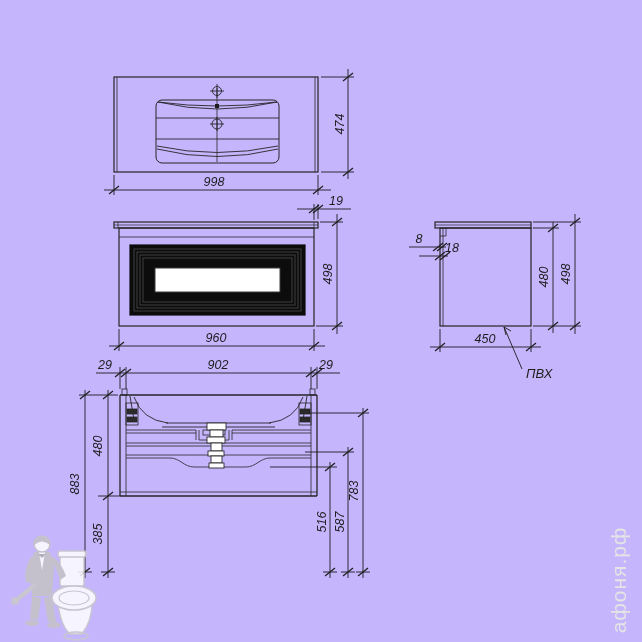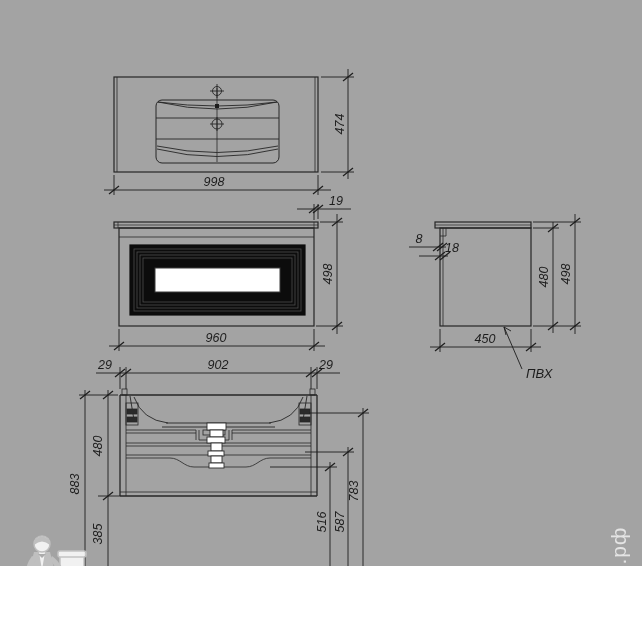--- a/index.html
+++ b/index.html
@@ -1,16 +1,16 @@
 <!DOCTYPE html>
 <html><head>
 <meta charset="utf-8">
 <style>
   html,body{margin:0;padding:0;background:#fff;}
-  .canvas{position:relative;width:642px;height:566px;background:#a3a3a3;overflow:hidden;
+  .canvas{position:relative;width:642px;height:642px;background:#c4b5fd;overflow:hidden;
           font-family:"Liberation Sans",sans-serif;text-align:center;}
   svg text{font-family:"Liberation Sans","DejaVu Sans",sans-serif;font-style:italic;fill:#1d1d1d;}
   .dim{font-size:12.5px;}
   .lbl{font-size:13px;}
   .wm-text{font-size:21px;font-style:normal;letter-spacing:1px;fill:#e4e4e4;}
 </style>
 </head>
 <body>
 
 <div class="canvas">

